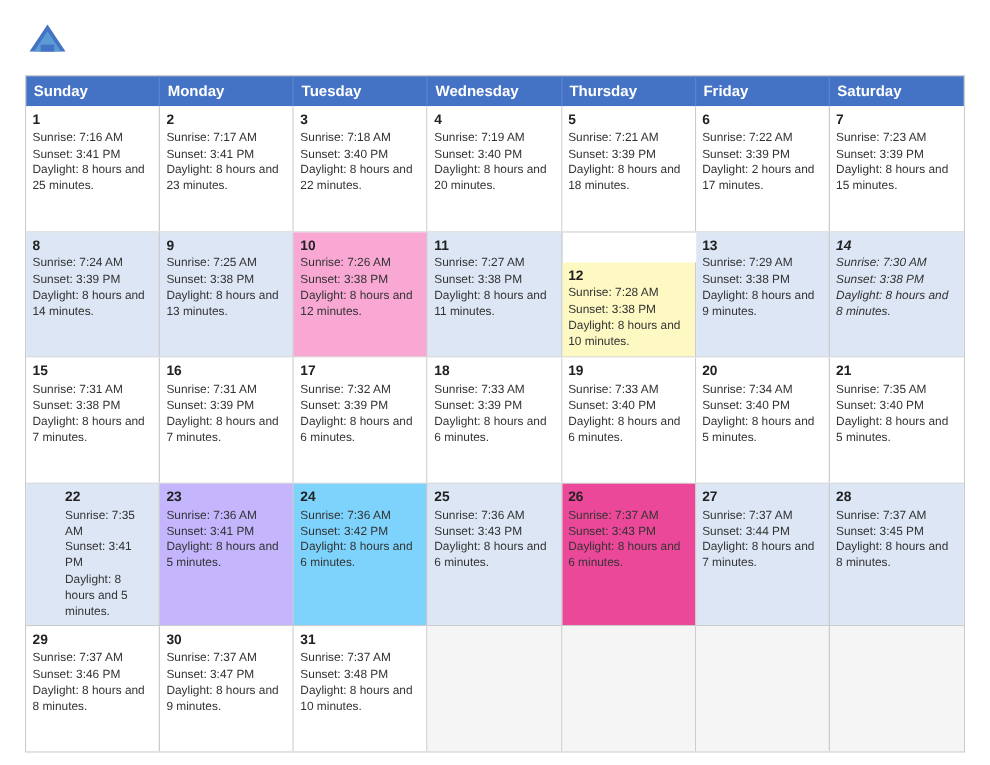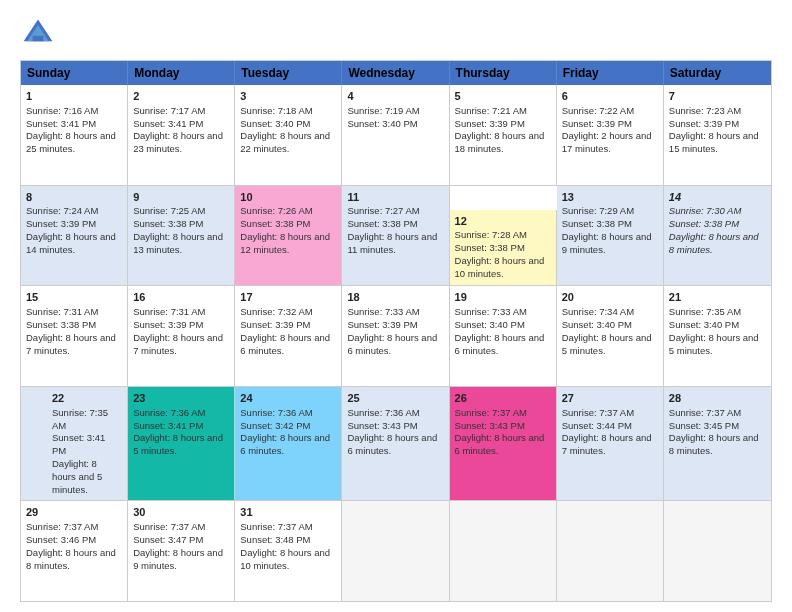--- a/index.html
+++ b/index.html
@@ -58,21 +58,21 @@
       display: flex;
       flex-direction: column;
       border: 1px solid #ccc;
     }
     .cal-header {
       display: grid;
       grid-template-columns: repeat(7, 1fr);
       background: #4472c4;
     }
     .cal-header-cell {
-      color: #000000;
+      color: #ffffff;
       font-weight: bold;
       font-size: 12px;
       padding: 5px 6px;
       text-align: left;
       border-right: 1px solid #5a84d0;
     }
     .cal-header-cell:last-child { border-right: none; }
     .cal-body {
       flex: 1;
       display: flex;
@@ -135,21 +135,21 @@
         <div class="cal-header-cell">Wednesday</div>
         <div class="cal-header-cell">Thursday</div>
         <div class="cal-header-cell">Friday</div>
         <div class="cal-header-cell">Saturday</div>
       </div>
     <div class="cal-body">
     <div class="cal-row">
           <div class="cal-cell"><span class="day-num">1</span><span>Sunrise: 7:16 AM</span><br><span>Sunset: 3:41 PM</span><br><span>Daylight: 8 hours and 25 minutes.</span></div>
           <div class="cal-cell"><span class="day-num">2</span><span>Sunrise: 7:17 AM</span><br><span>Sunset: 3:41 PM</span><br><span>Daylight: 8 hours and 23 minutes.</span></div>
           <div class="cal-cell"><span class="day-num">3</span><span>Sunrise: 7:18 AM</span><br><span>Sunset: 3:40 PM</span><br><span>Daylight: 8 hours and 22 minutes.</span></div>
-          <div class="cal-cell"><span class="day-num">4</span><span>Sunrise: 7:19 AM</span><br><span>Sunset: 3:40 PM</span><br></div>
+          <div class="cal-cell"><span class="day-num">4</span><span>Sunrise: 7:19 AM</span><br><span>Sunset: 3:40 PM</span><br><span>Daylight: 8 hours and 20 minutes.</span></div>
           <div class="cal-cell"><span class="day-num">5</span><span>Sunrise: 7:21 AM</span><br><span>Sunset: 3:39 PM</span><br><span>Daylight: 8 hours and 18 minutes.</span></div>
           <div class="cal-cell"><span class="day-num">6</span><span>Sunrise: 7:22 AM</span><br><span>Sunset: 3:39 PM</span><br><span>Daylight: 2 hours and 17 minutes.</span></div>
           <div class="cal-cell"><span class="day-num">7</span><span>Sunrise: 7:23 AM</span><br><span>Sunset: 3:39 PM</span><br><span>Daylight: 8 hours and 15 minutes.</span></div>
         </div>
         <div class="cal-row">
           <div class="cal-cell" style="background: rgb(220, 230, 245);"><span class="day-num">8</span><span>Sunrise: 7:24 AM</span><br><span>Sunset: 3:39 PM</span><br><span>Daylight: 8 hours and 14 minutes.</span></div>
           <div class="cal-cell" style="background: rgb(220, 230, 245);"><span class="day-num">9</span><span>Sunrise: 7:25 AM</span><br><span>Sunset: 3:38 PM</span><br><span>Daylight: 8 hours and 13 minutes.</span></div>
           <div class="cal-cell" style="background: #f9a8d4;"><span class="day-num">10</span><span>Sunrise: 7:26 AM</span><br><span>Sunset: 3:38 PM</span><br><span>Daylight: 8 hours and 12 minutes.</span></div>
           <div class="cal-cell" style="background: rgb(220, 230, 245);"><span class="day-num">11</span><span>Sunrise: 7:27 AM</span><br><span>Sunset: 3:38 PM</span><br><span>Daylight: 8 hours and 11 minutes.</span></div>
           <div class="cal-cell" style="background: #fef9c3; margin-top: 24px;"><span class="day-num">12</span><span>Sunrise: 7:28 AM</span><br><span>Sunset: 3:38 PM</span><br><span>Daylight: 8 hours and 10 minutes.</span></div>
@@ -160,21 +160,21 @@
           <div class="cal-cell"><span class="day-num">15</span><span>Sunrise: 7:31 AM</span><br><span>Sunset: 3:38 PM</span><br><span>Daylight: 8 hours and 7 minutes.</span></div>
           <div class="cal-cell"><span class="day-num">16</span><span>Sunrise: 7:31 AM</span><br><span>Sunset: 3:39 PM</span><br><span>Daylight: 8 hours and 7 minutes.</span></div>
           <div class="cal-cell"><span class="day-num">17</span><span>Sunrise: 7:32 AM</span><br><span>Sunset: 3:39 PM</span><br><span>Daylight: 8 hours and 6 minutes.</span></div>
           <div class="cal-cell"><span class="day-num">18</span><span>Sunrise: 7:33 AM</span><br><span>Sunset: 3:39 PM</span><br><span>Daylight: 8 hours and 6 minutes.</span></div>
           <div class="cal-cell"><span class="day-num">19</span><span>Sunrise: 7:33 AM</span><br><span>Sunset: 3:40 PM</span><br><span>Daylight: 8 hours and 6 minutes.</span></div>
           <div class="cal-cell"><span class="day-num">20</span><span>Sunrise: 7:34 AM</span><br><span>Sunset: 3:40 PM</span><br><span>Daylight: 8 hours and 5 minutes.</span></div>
           <div class="cal-cell"><span class="day-num">21</span><span>Sunrise: 7:35 AM</span><br><span>Sunset: 3:40 PM</span><br><span>Daylight: 8 hours and 5 minutes.</span></div>
         </div>
         <div class="cal-row">
           <div class="cal-cell" style="background: rgb(220, 230, 245); padding-left: 31px;"><span class="day-num">22</span><span>Sunrise: 7:35 AM</span><br><span>Sunset: 3:41 PM</span><br><span>Daylight: 8 hours and 5 minutes.</span></div>
-          <div class="cal-cell" style="background: #14b8a6;"><span class="day-num">23</span><span>Sunrise: 7:36 AM</span><br><span>Sunset: 3:41 PM</span><br><span>Daylight: 8 hours and 5 minutes.</span></div>
+          <div class="cal-cell" style="background: #c4b5fd;"><span class="day-num">23</span><span>Sunrise: 7:36 AM</span><br><span>Sunset: 3:41 PM</span><br><span>Daylight: 8 hours and 5 minutes.</span></div>
           <div class="cal-cell" style="background: #7dd3fc;"><span class="day-num">24</span><span>Sunrise: 7:36 AM</span><br><span>Sunset: 3:42 PM</span><br><span>Daylight: 8 hours and 6 minutes.</span></div>
           <div class="cal-cell" style="background: rgb(220, 230, 245);"><span class="day-num">25</span><span>Sunrise: 7:36 AM</span><br><span>Sunset: 3:43 PM</span><br><span>Daylight: 8 hours and 6 minutes.</span></div>
           <div class="cal-cell" style="background: #ec4899;"><span class="day-num">26</span><span>Sunrise: 7:37 AM</span><br><span>Sunset: 3:43 PM</span><br><span>Daylight: 8 hours and 6 minutes.</span></div>
           <div class="cal-cell" style="background: rgb(220, 230, 245);"><span class="day-num">27</span><span>Sunrise: 7:37 AM</span><br><span>Sunset: 3:44 PM</span><br><span>Daylight: 8 hours and 7 minutes.</span></div>
           <div class="cal-cell" style="background: rgb(220, 230, 245);"><span class="day-num">28</span><span>Sunrise: 7:37 AM</span><br><span>Sunset: 3:45 PM</span><br><span>Daylight: 8 hours and 8 minutes.</span></div>
         </div>
         <div class="cal-row">
           <div class="cal-cell"><span class="day-num">29</span><span>Sunrise: 7:37 AM</span><br><span>Sunset: 3:46 PM</span><br><span>Daylight: 8 hours and 8 minutes.</span></div>
           <div class="cal-cell"><span class="day-num">30</span><span>Sunrise: 7:37 AM</span><br><span>Sunset: 3:47 PM</span><br><span>Daylight: 8 hours and 9 minutes.</span></div>
           <div class="cal-cell"><span class="day-num">31</span><span>Sunrise: 7:37 AM</span><br><span>Sunset: 3:48 PM</span><br><span>Daylight: 8 hours and 10 minutes.</span></div>

